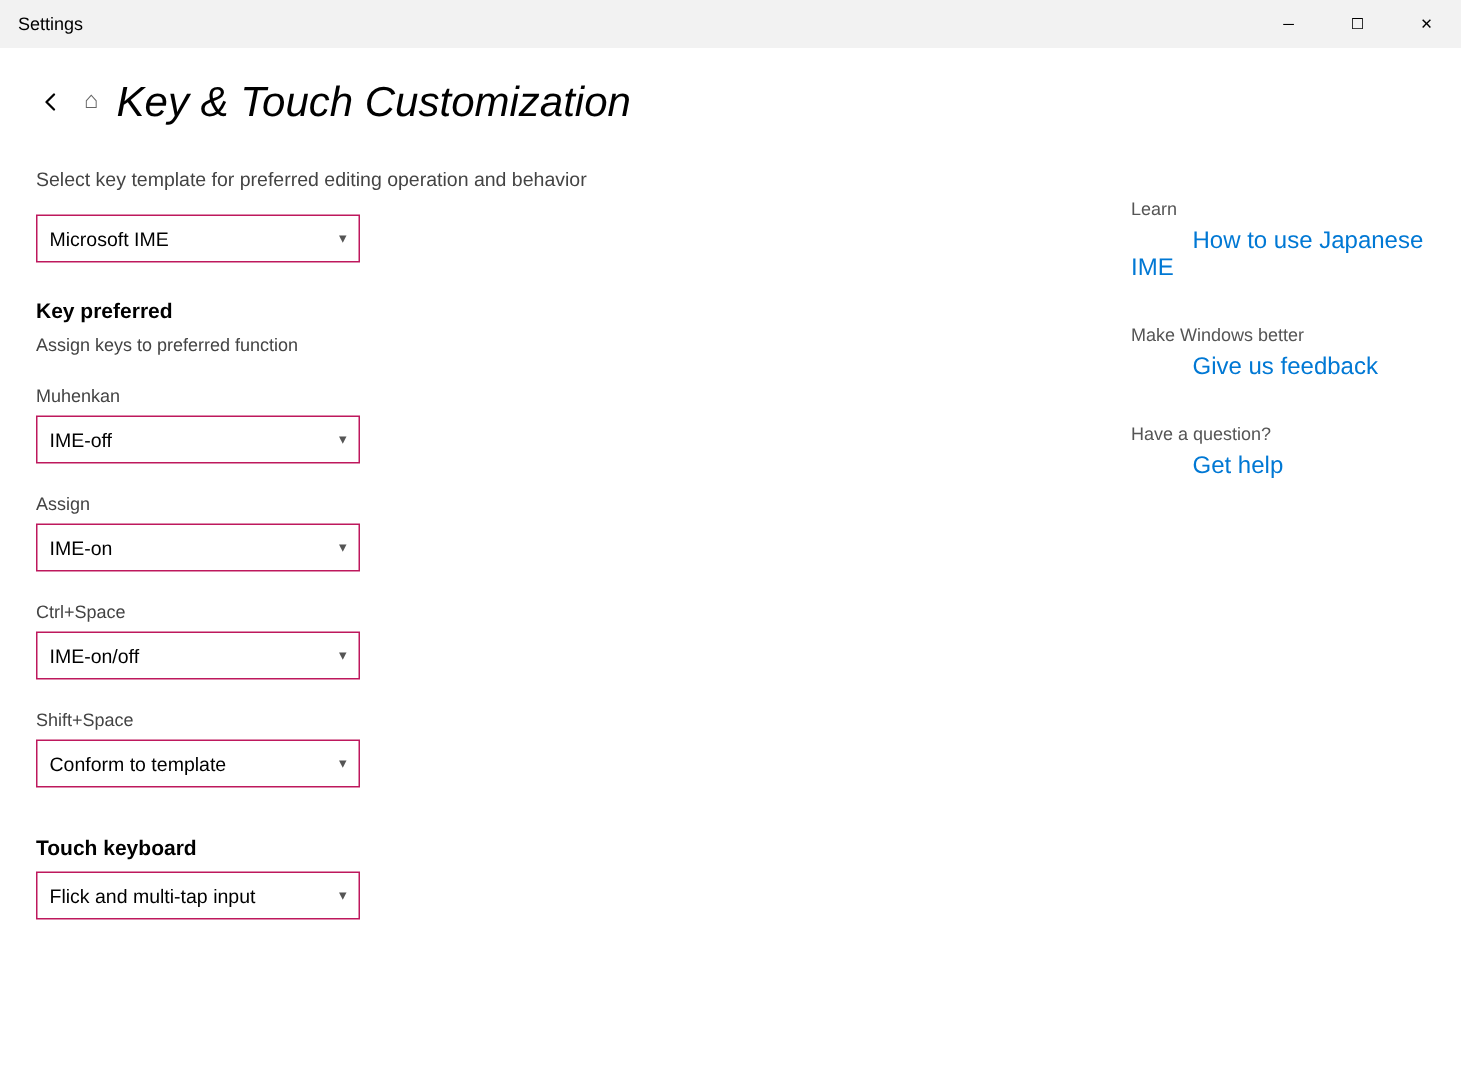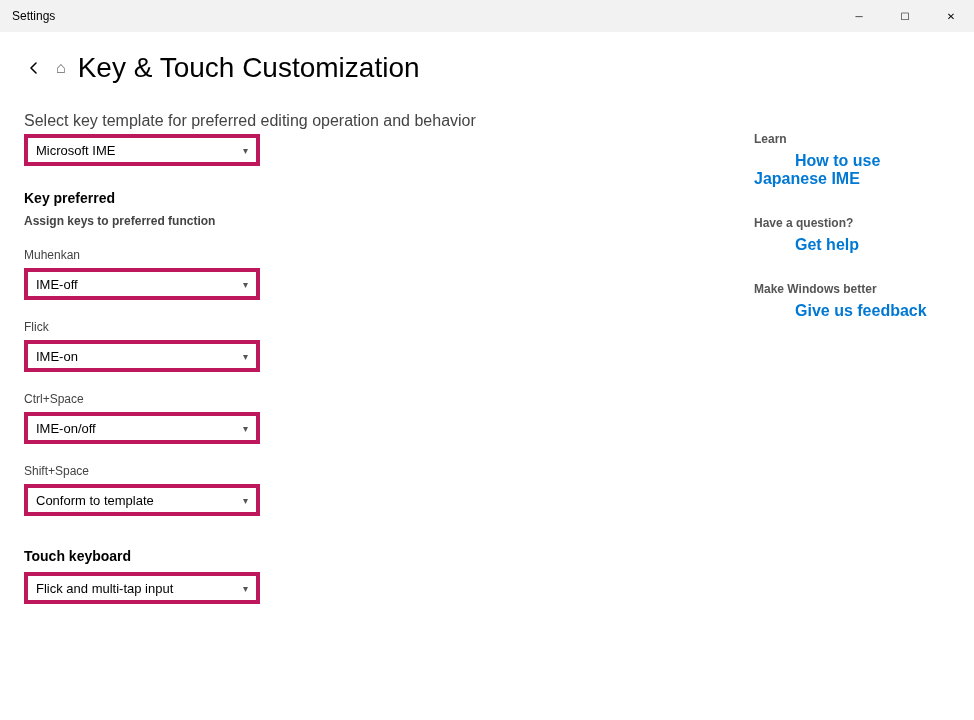--- a/index.html
+++ b/index.html
@@ -87,39 +87,40 @@
       display: flex;
       align-items: center;
       justify-content: center;
       color: #000;
     }
 
     .page-title {
       font-size: 28px;
       font-weight: 300;
       color: #000;
+      font-style: italic;
     }
 
     .section-title {
       font-size: 14px;
       font-weight: 600;
       color: #000;
       margin-bottom: 8px;
     }
 
     .section-desc {
-      font-size: 16px;
+      font-size: 13px;
       color: #444;
-      margin-bottom: 4px;
+      margin-bottom: 16px;
     }
 
     .dropdown {
-      width: 236px;
+      width: 216px;
       height: 32px;
-      border: 4px solid #be185d;
+      border: 1px solid #be185d;
       background: #fff;
       display: flex;
       align-items: center;
       justify-content: space-between;
       padding: 0 8px;
       cursor: pointer;
       font-size: 13px;
       color: #000;
       margin-bottom: 4px;
     }
@@ -131,21 +132,20 @@
 
     .section-gap {
       margin-top: 24px;
     }
 
     .toggle-row {
       display: flex;
       align-items: center;
       gap: 10px;
       margin-bottom: 20px;
-      font-weight: bold;
     }
 
     .toggle {
       width: 44px;
       height: 22px;
       background: #0078d4;
       border-radius: 11px;
       position: relative;
       cursor: pointer;
     }
@@ -178,21 +178,20 @@
     }
 
     .sidebar {
       width: 240px;
       padding: 100px 20px 20px 20px;
       flex-shrink: 0;
     }
 
     .sidebar-section {
       margin-bottom: 28px;
-      font-weight: bold;
     }
 
     .sidebar-section-title {
       font-size: 12px;
       color: #555;
       margin-bottom: 6px;
     }
 
     .sidebar-link {
       font-size: 16px;
@@ -254,21 +253,21 @@
 
         <div class="field-group">
           <div class="field-label">Muhenkan</div>
           <div class="dropdown">
             <span>IME-off</span>
             <span class="dropdown-arrow">▾</span>
           </div>
         </div>
 
         <div class="field-group">
-          <div class="field-label">Flick</div>
+          <div class="field-label">Assign</div>
           <div class="dropdown">
             <span>IME-on</span>
             <span class="dropdown-arrow">▾</span>
           </div>
         </div>
 
         <div class="field-group">
           <div class="field-label">Ctrl+Space</div>
           <div class="dropdown">
             <span>IME-on/off</span>
@@ -299,24 +298,24 @@
     </div>
 
     <div class="sidebar">
 
       <div class="sidebar-section">
         <div class="sidebar-section-title">Learn</div>
         <a class="sidebar-link">How to use Japanese IME</a>
       </div>
 
       <div class="sidebar-section">
+        <div class="sidebar-section-title">Make Windows better</div>
+        <a class="sidebar-link">Give us feedback</a>
+      </div>
+
+      <div class="sidebar-section">
         <div class="sidebar-section-title">Have a question?</div>
         <a class="sidebar-link">Get help</a>
-      </div>
-
-      <div class="sidebar-section">
-        <div class="sidebar-section-title">Make Windows better</div>
-        <a class="sidebar-link">Give us feedback</a>
       </div>
 
     </div>
   </div>
 </div>
 
 </body></html>

